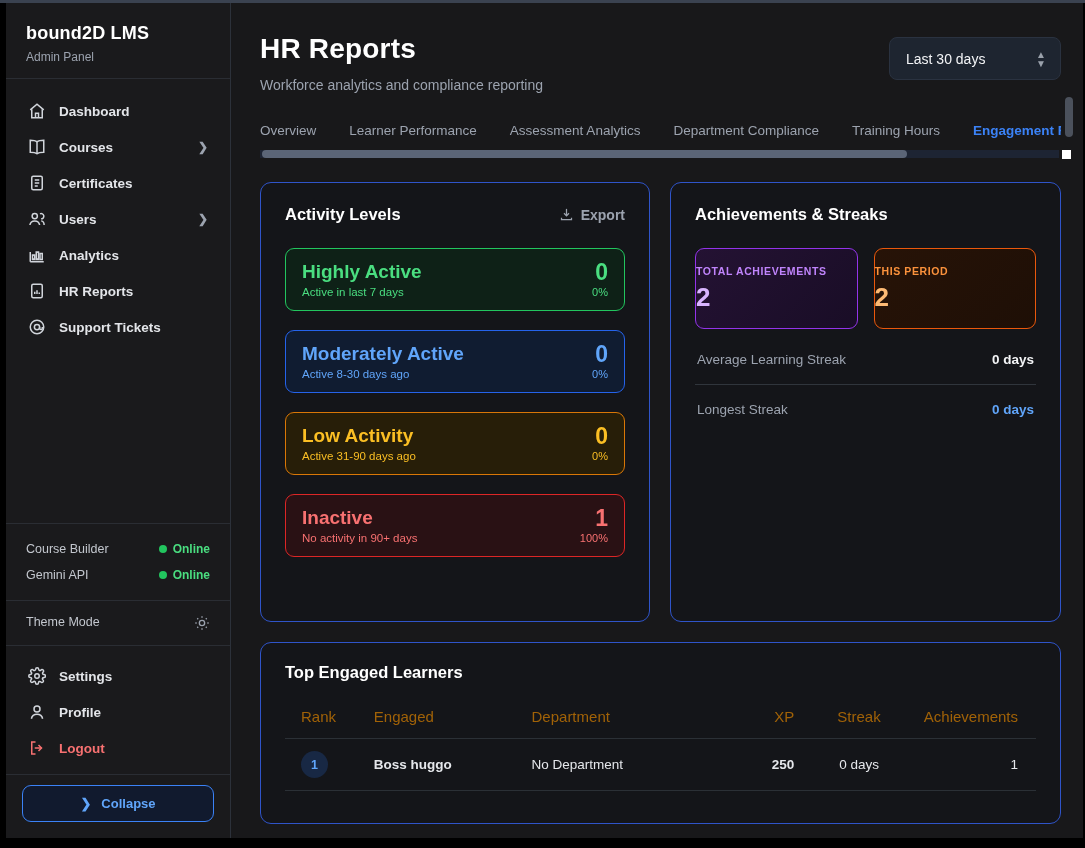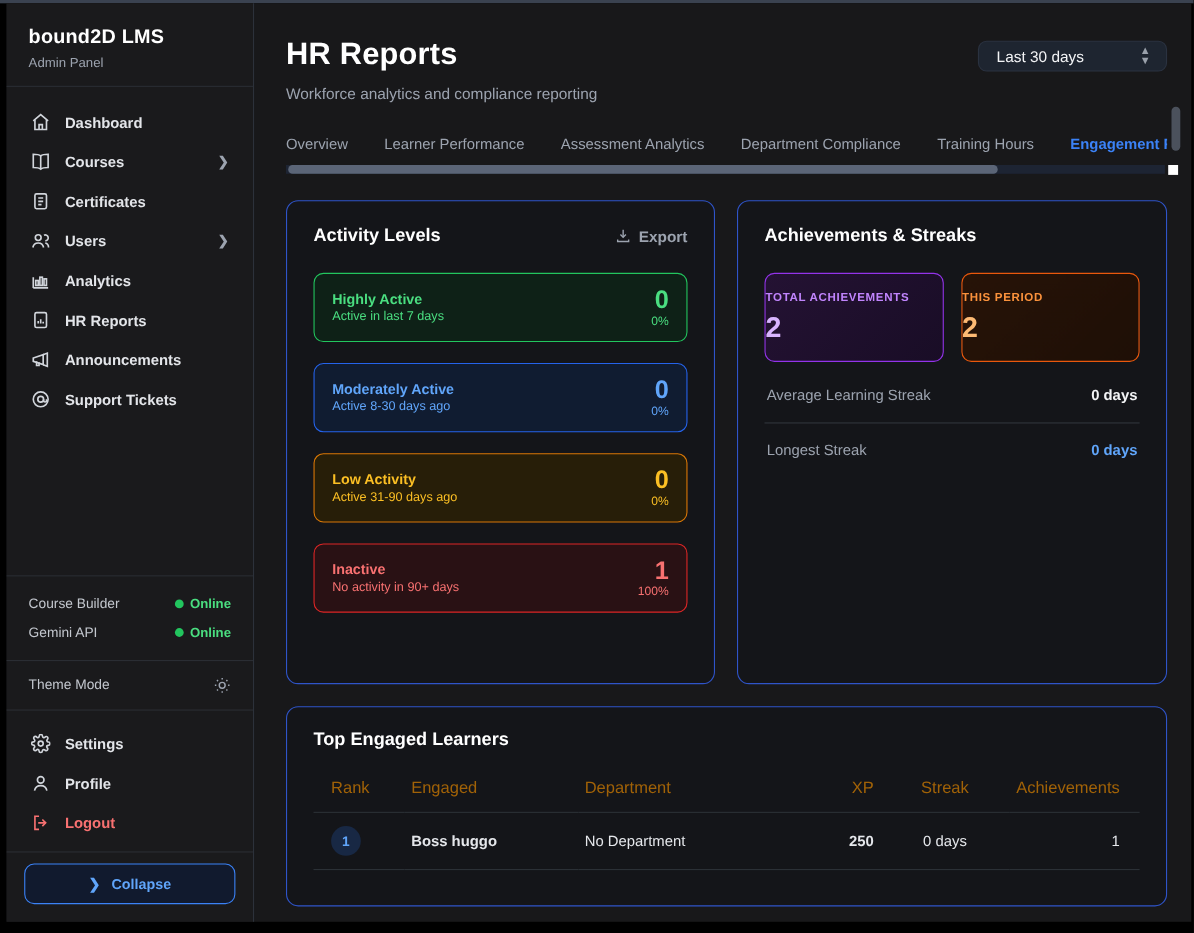--- a/index.html
+++ b/index.html
@@ -35,21 +35,21 @@
   .collapse-wrap { padding:10px 16px 16px 16px; }
   .collapse-btn { width:100%; height:37px; border:1px solid #3b82f6; border-radius:9px;
     background:#111a2e; color:#60a5fa; font-size:13px; font-weight:600;
     display:flex; align-items:center; justify-content:center; gap:10px; cursor:pointer; }
 
   
   .main { flex:1; position:relative; padding:0 22px 0 29px; overflow:hidden; }
   .page-head { display:flex; align-items:flex-start; justify-content:space-between; padding-top:30px; }
   .page-title { color:#fff; font-size:28px; font-weight:bold; letter-spacing:.2px; }
   .page-sub { color:#9ca3af; font-size:14px; margin-top:12px; }
-  .range-select { width:172px; height:28px; background:#1e2530; border:1px solid #2a3240; border-radius:8px;
+  .range-select { width:172px; height:43px; background:#1e2530; border:1px solid #2a3240; border-radius:8px;
     display:flex; align-items:center; justify-content:space-between; padding:0 14px 0 16px;
     color:#f3f4f6; font-size:14px; cursor:pointer; margin-top:4px; }
   .updown { color:#9aa1ab; font-size:10px; line-height:9px; text-align:center; }
 
   .tabs-zone { position:relative; margin-top:26px; }
   .tabs { display:flex; gap:33px; white-space:nowrap; overflow:hidden; padding-right:14px; }
   .tab { color:#9ca3af; font-size:13.5px; padding:4px 0 12px 0; cursor:pointer; font-weight:500; }
   .tab.active { color:#3b82f6; font-weight:bold; }
   .vscroll { position:absolute; right:-12px; top:-22px; width:8px; height:40px; background:#4b515c; border-radius:4px; }
   .hscroll { position:relative; height:8px; background:#1d2433; margin-right:2px; }
@@ -63,21 +63,21 @@
   .card-learners { width:100%; height:182px; padding-top:20px; }
 
   .card-head { display:flex; align-items:center; justify-content:space-between; }
   .card-title { color:#fff; font-size:16.5px; font-weight:bold; }
   .export-btn { display:flex; align-items:center; gap:7px; color:#9ca3af; font-size:14px; font-weight:600; cursor:pointer; background:none; border:none; }
   .export-btn svg { width:15px; height:15px; }
 
   .act-rows { margin-top:24px; }
   .act-row { border-radius:9px; padding:11px 16px 12px 16px; margin-bottom:19px;
     display:flex; align-items:center; justify-content:space-between; border:1px solid; }
-  .act-left .act-lbl { font-size:13px; font-weight:bold; }
+  .act-left .act-lbl { font-size:19px; font-weight:bold; }
   .act-left .act-desc { font-size:11.5px; margin-top:3px; }
   .act-right { text-align:right; }
   .act-val { font-size:23px; font-weight:bold; line-height:24px; }
   .act-pct { font-size:11px; margin-top:2px; }
   .act-green { background:#0e2117; border-color:#22c55e; color:#4ade80; }
   .act-blue { background:#101c31; border-color:#2563eb; color:#60a5fa; }
   .act-amber { background:#271e08; border-color:#d97706; color:#fbbf24; }
   .act-red { background:#291114; border-color:#dc2626; color:#f87171; }
 
   .stat-boxes { display:flex; gap:16px; margin-top:24px; }
@@ -182,30 +182,20 @@
         <span>Analytics</span>
       </div>
       <div class="nav-item">
         <span class="nicon">
             <svg viewBox="0 0 24 24" fill="none" stroke="currentColor" stroke-width="2">
               <rect x="5" y="3" width="14" height="18" rx="2"></rect>
               <path d="M9 16v-3M12 16v-5M15 16v-2"></path>
             </svg>
           </span>
         <span>HR Reports</span>
-      </div>
-      <div class="nav-item">
-        <span class="nicon">
-            <svg viewBox="0 0 24 24" fill="none" stroke="currentColor" stroke-width="2">
-              <path d="M3 10v4l12 4V6L3 10z"></path>
-              <path d="M15 6l5-2v16l-5-2"></path>
-              <path d="M7 14v5h3v-4"></path>
-            </svg>
-          </span>
-        <span>Announcements</span>
       </div>
       <div class="nav-item">
         <span class="nicon">
             <svg viewBox="0 0 24 24" fill="none" stroke="currentColor" stroke-width="2">
               <circle cx="12" cy="12" r="9"></circle>
               <circle cx="12" cy="12" r="3.5"></circle>
               <path d="M15.5 12v1.5a1.8 1.8 0 0 0 3.6 0V12"></path>
             </svg>
           </span>
         <span>Support Tickets</span>

